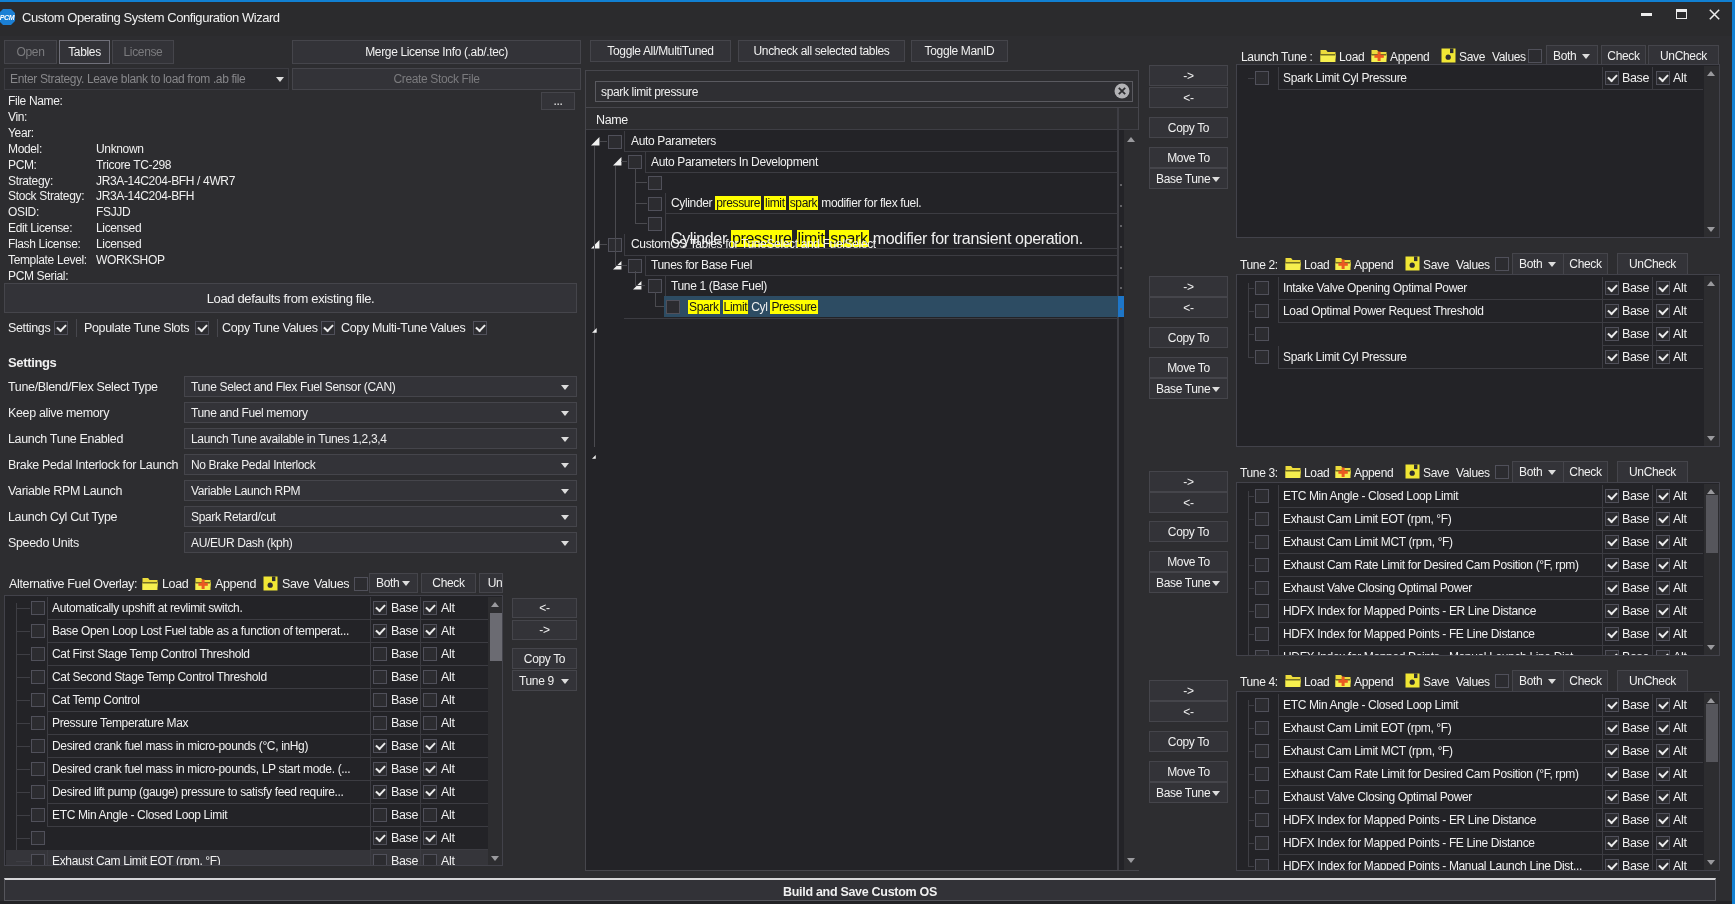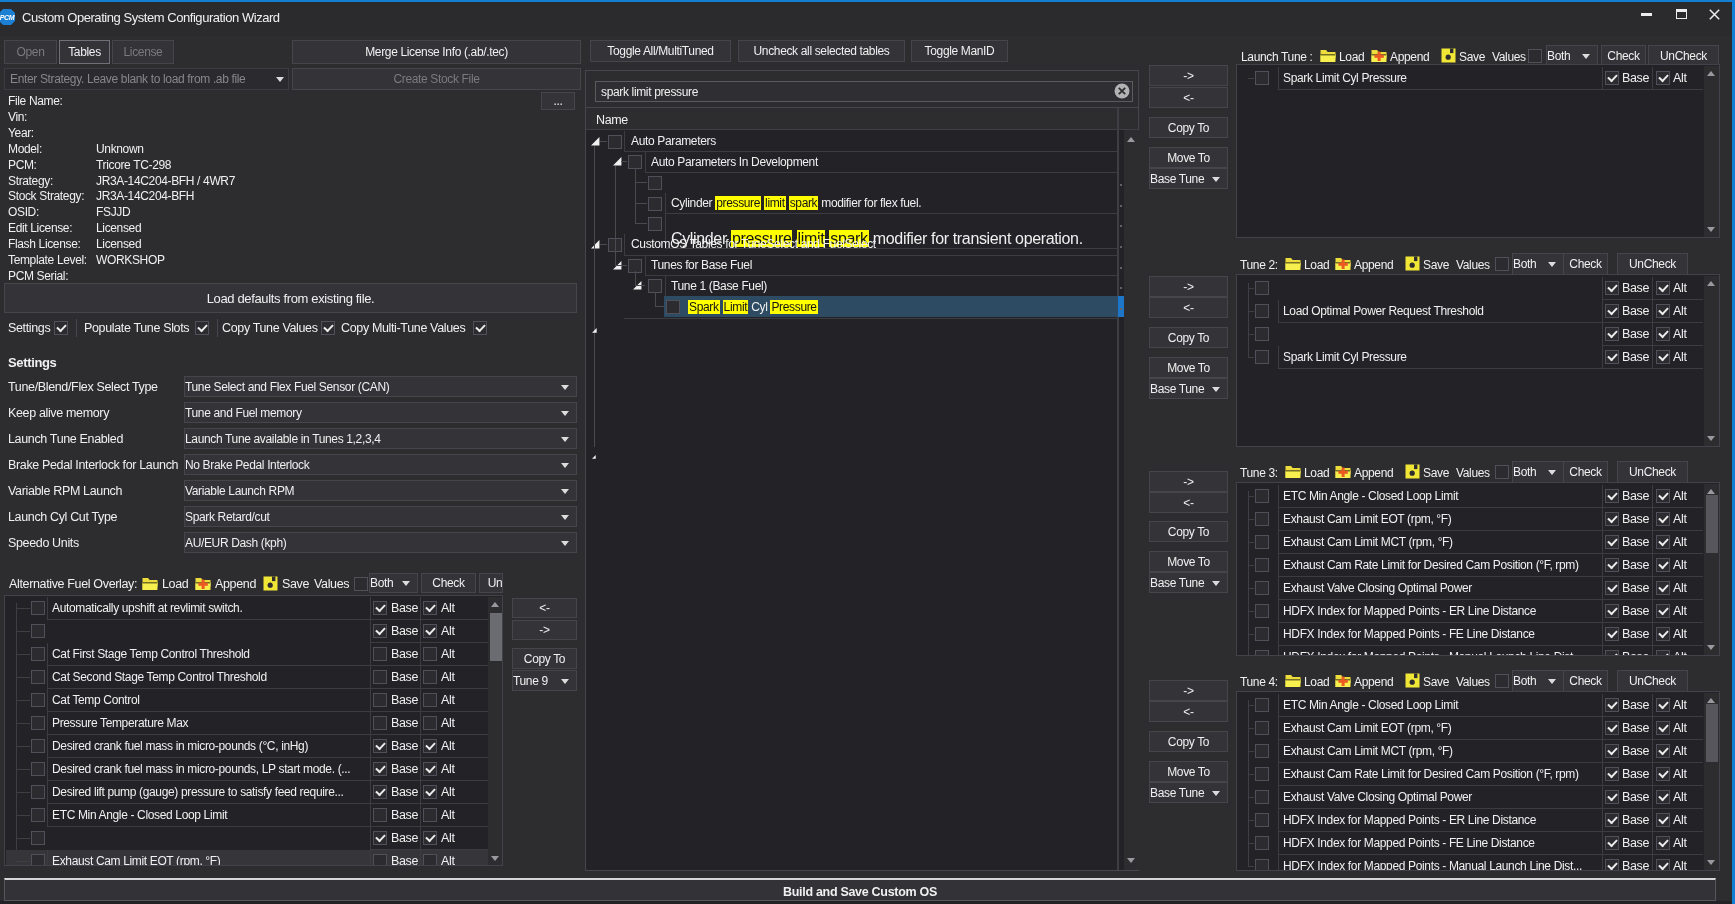--- a/index.html
+++ b/index.html
@@ -1,21 +1,21 @@
 <!DOCTYPE html>
 <html><head><meta charset="utf-8"><style>
 *{margin:0;padding:0;box-sizing:border-box}
 body{font-family:"Liberation Sans",sans-serif;background:#1a1a1c;letter-spacing:-0.35px}
 #win{position:relative;width:1735px;height:904px;background:#2d2d30;overflow:hidden;color:#f0f0f0}
 .a{position:absolute}
 .tx{position:absolute;font-size:12px;color:#f0f0f0;white-space:nowrap;line-height:16px}
 .bt{position:absolute;background:#333338;border:1px solid #45454b;color:#f0f0f0;font-size:12px;display:flex;align-items:center;justify-content:center;white-space:nowrap}
 .cb{position:absolute;width:14px;height:14px;background:#2c2c30;border:1px solid #50505a}
 .cb.k::after{content:"";position:absolute;left:2px;top:2px;width:7px;height:4px;border-left:2px solid #ededed;border-bottom:2px solid #ededed;transform:rotate(-47deg)}
-.dd{position:absolute;background:#333338;border:1px solid #45454b;color:#f0f0f0;font-size:12px;display:flex;align-items:center;white-space:nowrap}
+.dd{position:absolute;background:#333338;border:1px solid #45454b;color:#f0f0f0;font-size:12px;display:flex;align-items:center;padding-left:6px;white-space:nowrap}
 .dd::after{content:"";position:absolute;right:7px;top:50%;margin-top:-2px;border:4px solid transparent;border-top:5px solid #dcdcdc}
 .cell{position:absolute;border-left:1px solid #3c3c42;border-bottom:1px solid #3c3c42;overflow:hidden;white-space:nowrap;color:#f0f0f0;font-size:12px;display:flex;align-items:center;padding-left:6px}
 .ct{white-space:pre}
 .hl{background:#ffff00;color:#141414;padding:0 1px}
 .sb{position:absolute;background:#2d2d30}
 .sa{position:absolute;width:0;height:0}
 .sa.up{border:4.5px solid transparent;border-bottom:5.5px solid #9a9a9e;border-top:none}
 .sa.dn{border:4.5px solid transparent;border-top:5.5px solid #9a9a9e;border-bottom:none}
 .thumb{position:absolute;background:#4d4d53}
 .panel{position:absolute;background:#232327;border:1px solid #42424a}
@@ -125,20 +125,23 @@
         <span class="ct">Automatically upshift at revlimit switch.</span>
       </div>
 <div class="cell" style="left:365px;top:1.0px;width:50px;height:23.0px;padding-left:0"></div>
 <div class="cb k" style="left:368px;top:5.0px;width:14px;height:14px"></div>
 <div class="tx" style="left:386px;top:4.0px;font-size:12.5px;color:#f0f0f0;">Base</div>
 <div class="cell" style="left:415px;top:1.0px;width:68px;height:23.0px;padding-left:0"></div>
 <div class="cb k" style="left:418px;top:5.0px;width:14px;height:14px"></div>
 <div class="tx" style="left:436px;top:4.0px;font-size:12.5px;color:#f0f0f0;">Alt</div>
 <div class="a" style="left:11px;top:35.0px;width:14px;height:1px;background:#3e3e44"></div>
 <div class="cb" style="left:26px;top:28.0px;width:14px;height:14px"></div>
+<div class="cell" style="left:42px;top:24.0px;width:323px;height:23.0px;padding-left:4px">
+        <span class="ct">Base Open Loop Lost Fuel table as a function of temperat...</span>
+      </div>
 <div class="cell" style="left:365px;top:24.0px;width:50px;height:23.0px;padding-left:0"></div>
 <div class="cb k" style="left:368px;top:28.0px;width:14px;height:14px"></div>
 <div class="tx" style="left:386px;top:27.0px;font-size:12.5px;color:#f0f0f0;">Base</div>
 <div class="cell" style="left:415px;top:24.0px;width:68px;height:23.0px;padding-left:0"></div>
 <div class="cb k" style="left:418px;top:28.0px;width:14px;height:14px"></div>
 <div class="tx" style="left:436px;top:27.0px;font-size:12.5px;color:#f0f0f0;">Alt</div>
 <div class="a" style="left:11px;top:58.0px;width:14px;height:1px;background:#3e3e44"></div>
 <div class="cb" style="left:26px;top:51.0px;width:14px;height:14px"></div>
 <div class="cell" style="left:42px;top:47.0px;width:323px;height:23.0px;padding-left:4px">
         <span class="ct">Cat First Stage Temp Control Threshold</span>
@@ -439,20 +442,23 @@
 <div class="tx" style="left:1423px;top:257px;font-size:12px;color:#f0f0f0;">Save</div>
 <div class="tx" style="left:1456px;top:257px;font-size:12px;color:#f0f0f0;">Values</div>
 <div class="cb" style="left:1495px;top:257px;width:14px;height:14px"></div>
 <div class="dd" style="left:1512px;top:253px;width:52px;height:22px">Both</div>
 <div class="bt" style="left:1563px;top:253px;width:45px;height:22px;font-size:12px;">Check</div>
 <div class="bt" style="left:1617px;top:253px;width:71px;height:22px;font-size:12px;">UnCheck</div>
 <div class="panel" style="left:1236px;top:274px;width:484px;height:173px;overflow:hidden">
 <div class="a" style="left:11px;top:8px;width:1px;height:74.0px;background:#3e3e44"></div>
 <div class="a" style="left:11px;top:13.0px;width:6px;height:1px;background:#3e3e44"></div>
 <div class="cb" style="left:18px;top:6.0px;width:14px;height:14px"></div>
+<div class="cell" style="left:41px;top:2.0px;width:324px;height:23.0px;padding-left:4px">
+        <span class="ct">Intake Valve Opening Optimal Power</span>
+      </div>
 <div class="cell" style="left:365px;top:2.0px;width:50px;height:23.0px;padding-left:0"></div>
 <div class="cb k" style="left:368px;top:6.0px;width:14px;height:14px"></div>
 <div class="tx" style="left:385px;top:5.0px;font-size:12.5px;color:#f0f0f0;">Base</div>
 <div class="cell" style="left:415px;top:2.0px;width:51px;height:23.0px;padding-left:0"></div>
 <div class="cb k" style="left:419px;top:6.0px;width:14px;height:14px"></div>
 <div class="tx" style="left:436px;top:5.0px;font-size:12.5px;color:#f0f0f0;">Alt</div>
 <div class="a" style="left:11px;top:36.0px;width:6px;height:1px;background:#3e3e44"></div>
 <div class="cb" style="left:18px;top:29.0px;width:14px;height:14px"></div>
 <div class="cell" style="left:41px;top:25.0px;width:324px;height:23.0px;padding-left:4px">
         <span class="ct">Load Optimal Power Request Threshold</span>

